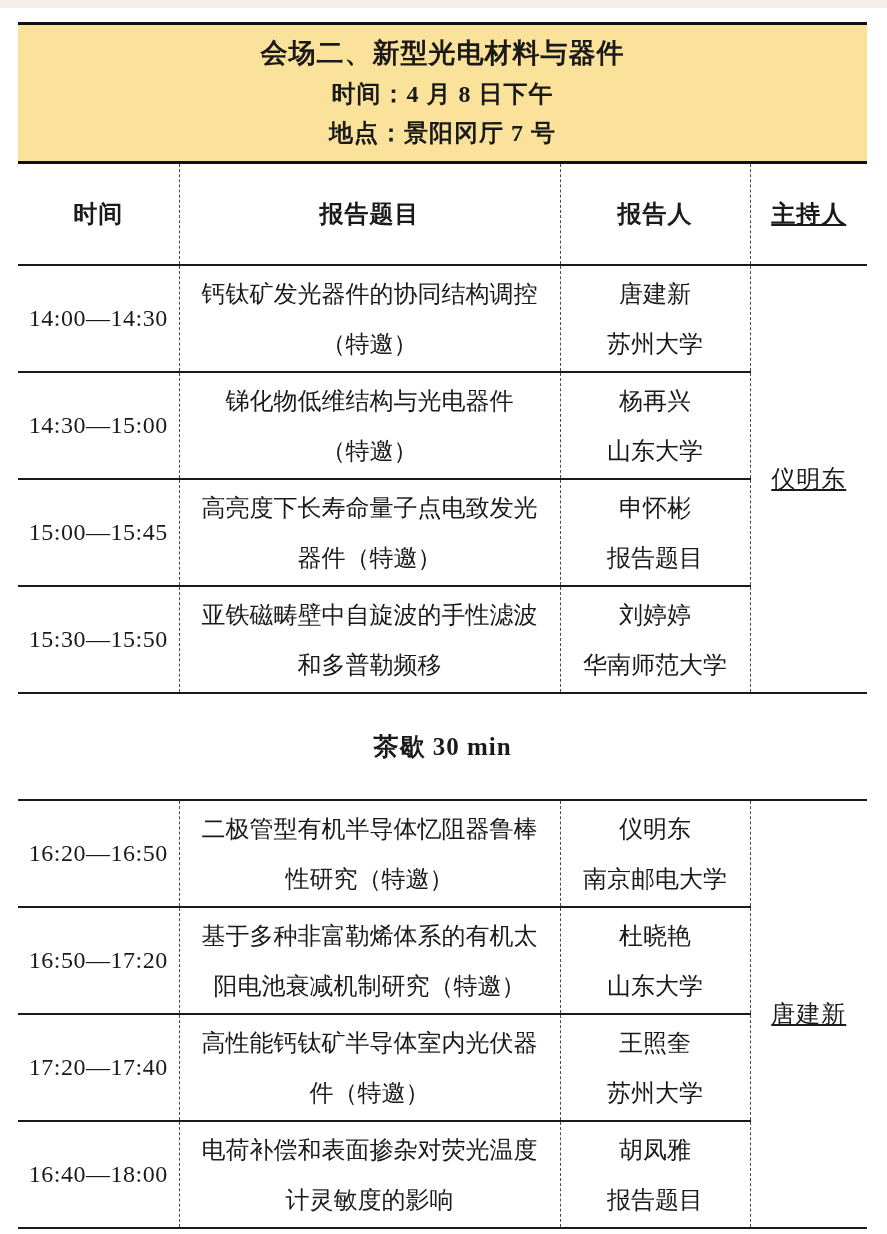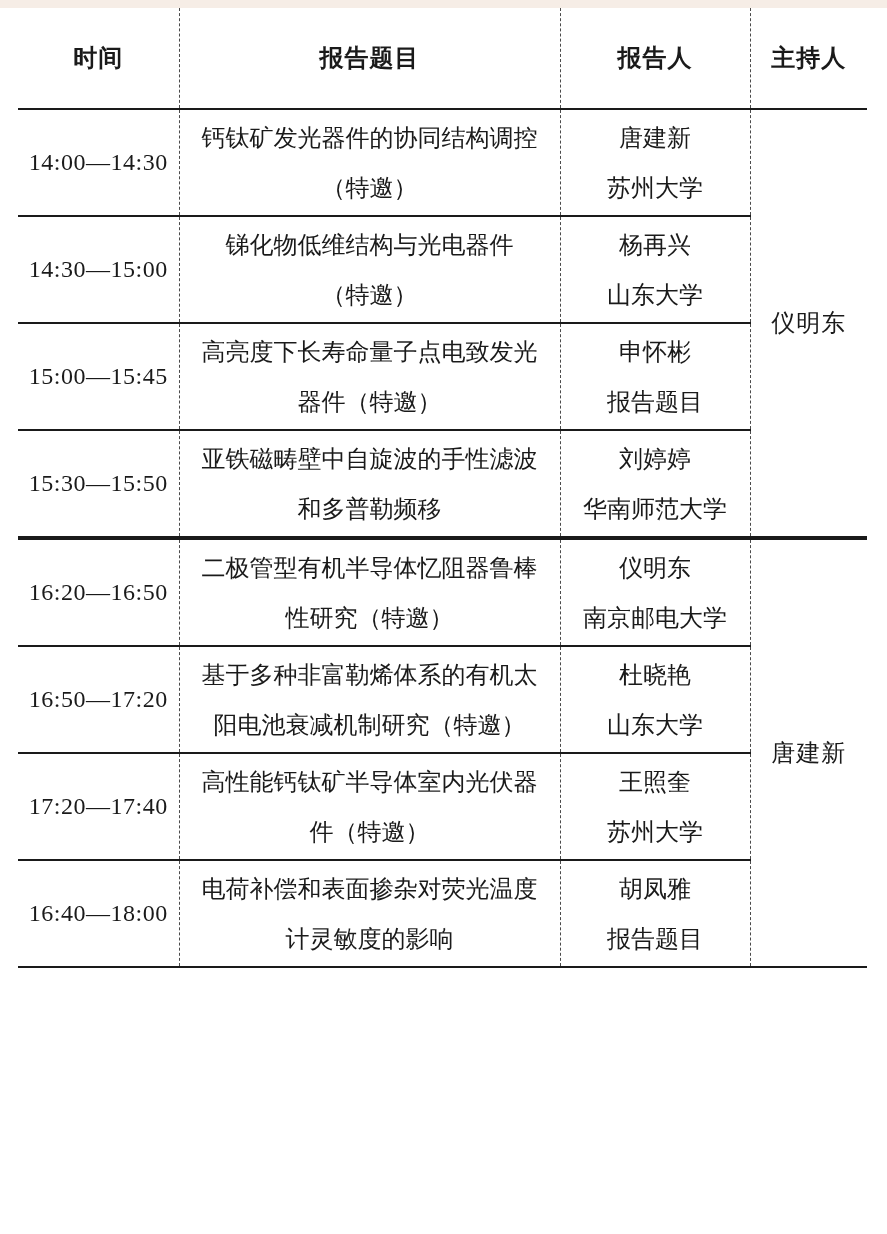--- a/index.html
+++ b/index.html
@@ -57,20 +57,21 @@
     text-align: center;
     vertical-align: middle;
     border-right: 1px dashed #4a4a4a;
     border-bottom: 2px solid #1a1a1a;
     font-size: 24px;
     font-weight: normal;
     overflow: hidden;
   }
   table.schedule .last-col {
     border-right: none;
+    text-decoration: underline;
   }
   table.schedule tr.header-row th {
     height: 100px;
     font-weight: bold;
     font-size: 24px;
     letter-spacing: 1px;
   }
   table.schedule tr.body-row td {
     height: 105px;
   }
@@ -101,20 +102,25 @@
     letter-spacing: 1px;
   }
 </style>
 </head>
 <body>
 
 <div class="page">
   <div class="top-strip"></div>
   <div class="content">
 
+    <div class="banner" style="background: rgb(251, 226, 155);">
+      <div class="banner-title">会场二、新型光电材料与器件</div>
+      <div class="banner-sub">时间：4 月 8 日下午</div>
+      <div class="banner-sub">地点：景阳冈厅 7 号</div>
+    </div>
 
     <table class="schedule first">
       <colgroup>
         <col style="width:161px">
         <col style="width:381px">
         <col style="width:190px">
         <col style="width:117px">
       </colgroup>
       <tbody>
           <tr class="header-row">
@@ -148,20 +154,21 @@
       <tr class="body-row">
         <td class="cell-time">15:30—15:50</td>
         <td class="cell-title">亚铁磁畴壁中自旋波的手性滤波
 和多普勒频移</td>
         <td class="cell-speaker">刘婷婷
 华南师范大学</td>
       </tr>
     </tbody>
       </table>
 
+    <div class="tea-break">茶歇 30 min</div>
 
     <table class="schedule second">
       <colgroup>
         <col style="width:161px">
         <col style="width:381px">
         <col style="width:190px">
         <col style="width:117px">
       </colgroup>
       <tbody>
           <tr class="body-row">

